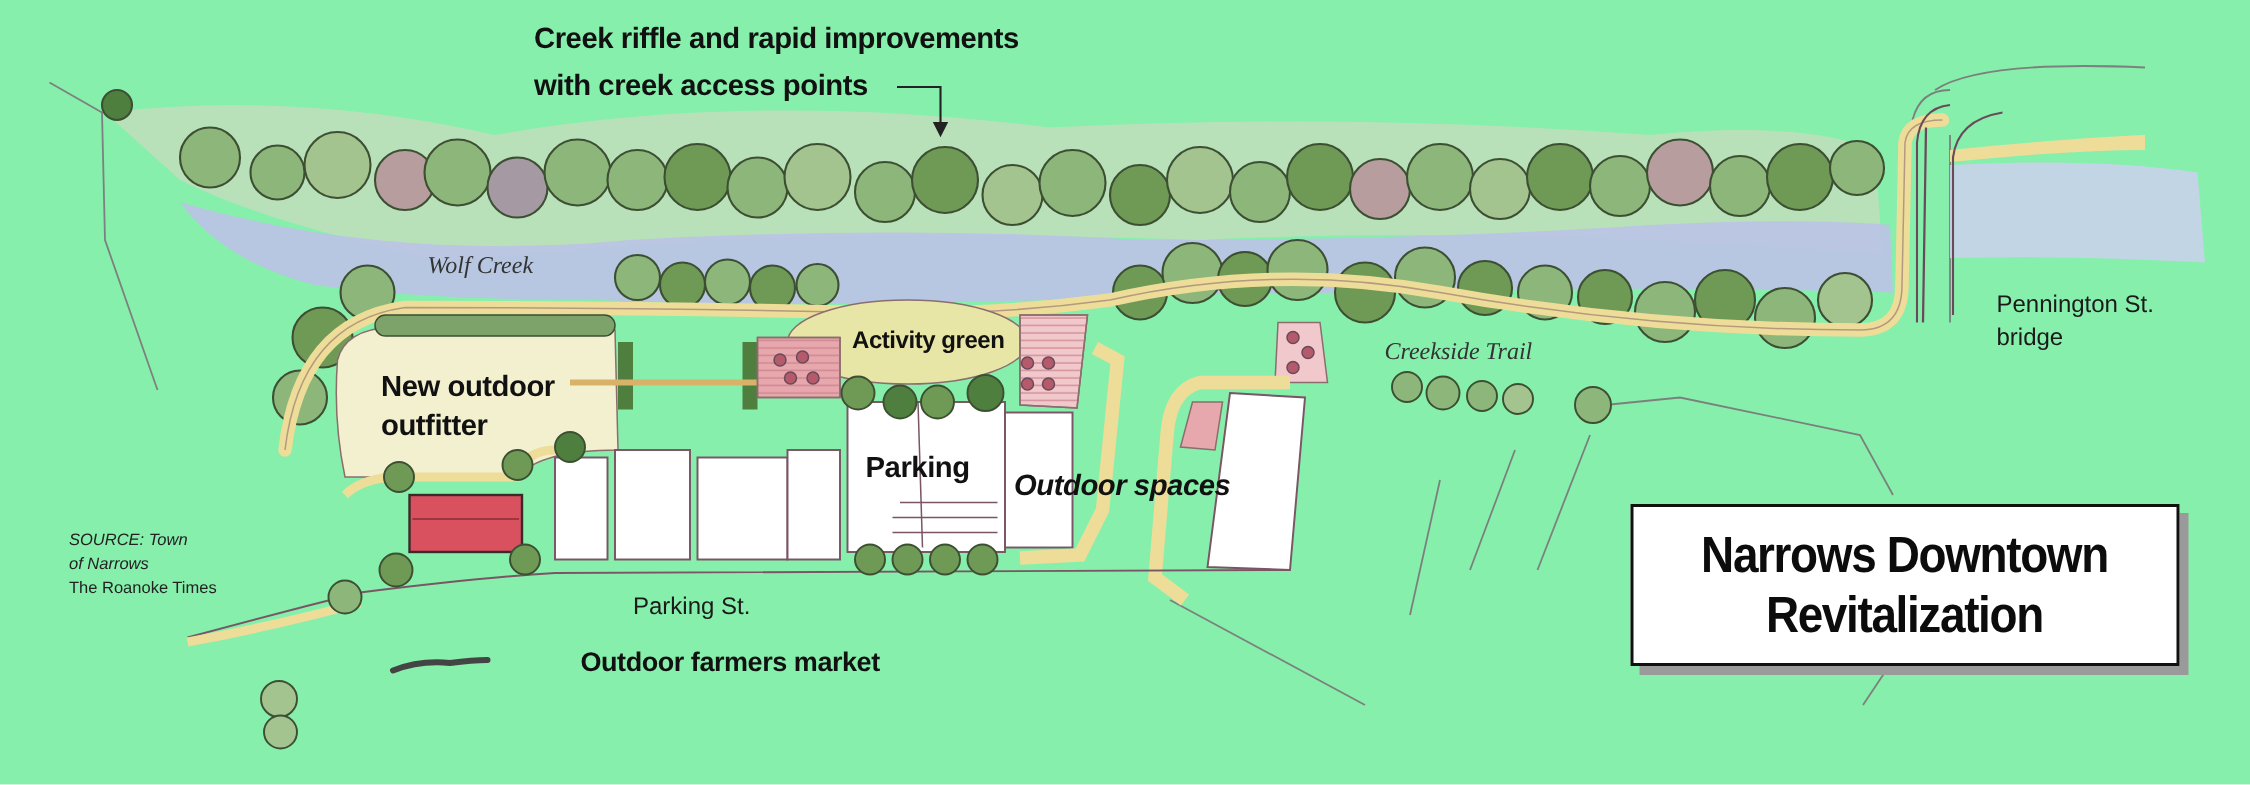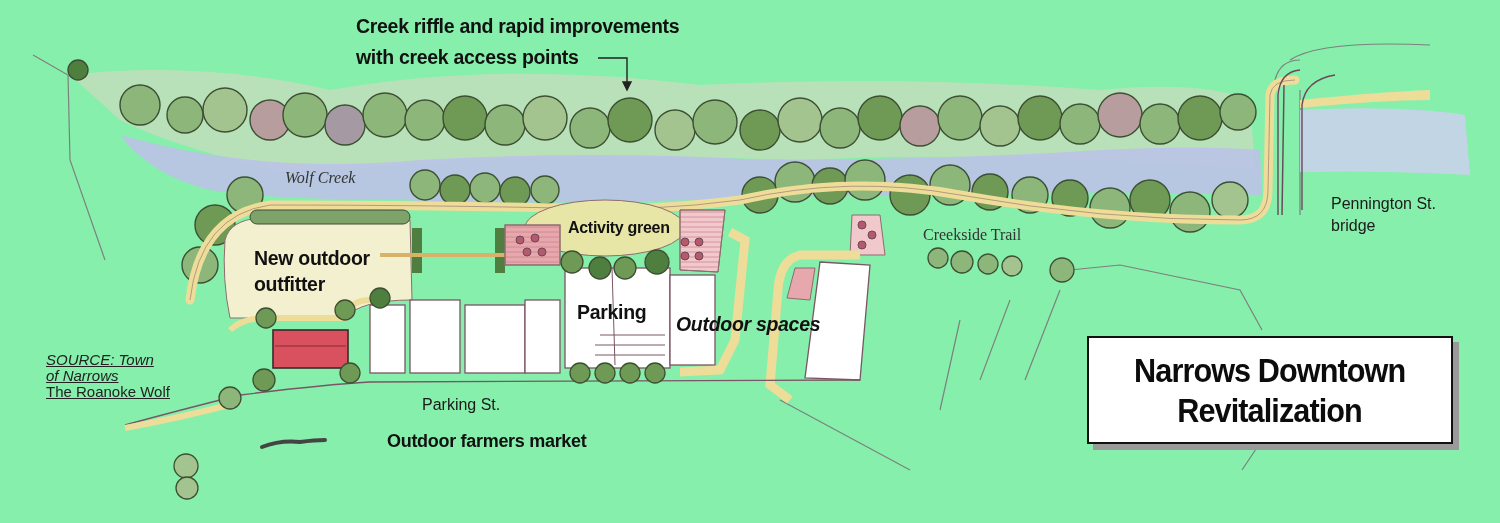--- a/index.html
+++ b/index.html
@@ -25,20 +25,21 @@
     transform-origin: left top;
   }
   .serif-ital {
     font-family: "Liberation Serif", "DejaVu Serif", serif;
     font-style: italic;
     color: #333;
   }
   .serif {
     font-family: "Liberation Serif", "DejaVu Serif", serif;
     color: #333;
+    font-style: italic;
   }
   .reg { font-family: "Liberation Sans", sans-serif; color: #1a1a1a; }
   #title-box {
     position: absolute;
     left: 1087px; top: 336px;
     width: 362px; height: 104px;
     background: #ffffff;
     border: 2px solid #111;
     box-shadow: 6px 6px 0 #9a9a9a;
     display: flex; flex-direction: column;
@@ -48,21 +49,21 @@
     font-family: "Liberation Sans", sans-serif;
     font-weight: bold;
     font-size: 34px;
     line-height: 40px;
     letter-spacing: -1px;
     color: #0c0c0c;
     transform: scaleX(0.9);
   }
   #source {
     position: absolute; left: 46px; top: 352px;
-    font-size: 15px; line-height: 16px; color: #222; text-decoration: underline;
+    font-size: 11px; line-height: 16px; color: #222;
   }
   #source .it { font-style: italic; display: block; }
   #source .pub { display: block; }
 </style>
 </head>
 <body>
 
 <div id="map">
 
   <svg id="art" width="1500" height="523" viewBox="0 0 1500 523">
@@ -272,20 +273,20 @@
     <div>bridge</div>
   </div>
 
   <div class="label reg" style="left:422px; top:396px; font-size:16px;">Parking St.</div>
 
   <div class="label bold-cond" style="left:387px; top:432px; font-size:18px;">Outdoor farmers market</div>
 
   <div id="source" class="label">
     <span class="it">SOURCE: Town</span>
     <span class="it">of Narrows</span>
-    <span class="pub">The Roanoke Wolf</span>
+    <span class="pub">The Roanoke Times</span>
   </div>
 
   <div id="title-box">
     <span>Narrows Downtown</span>
     <span>Revitalization</span>
   </div>
 </div>
 
 </body></html>

